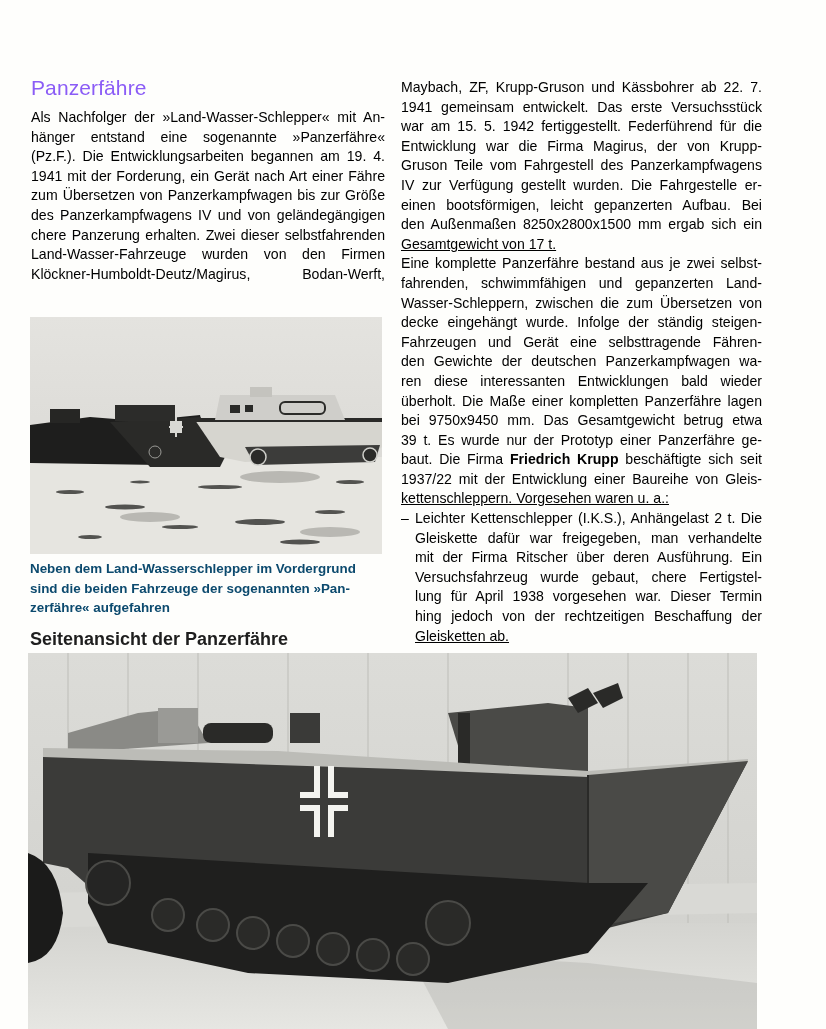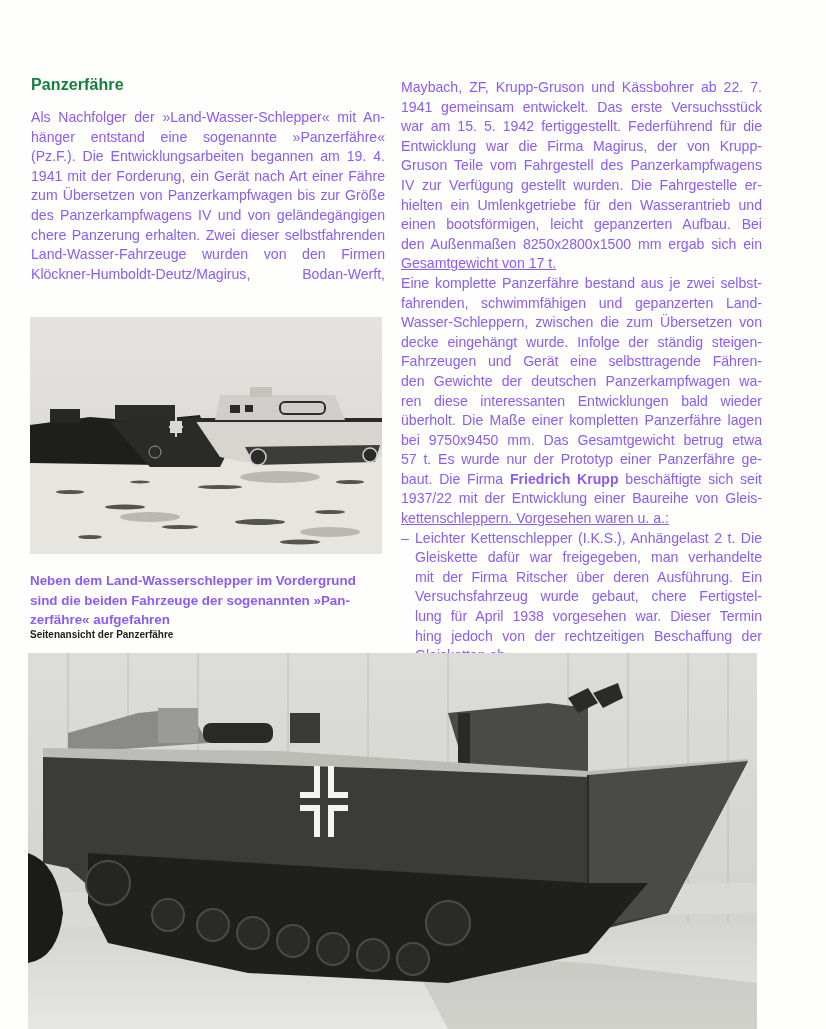--- a/index.html
+++ b/index.html
@@ -5,49 +5,49 @@
   html, body { margin: 0; padding: 0; }
   body {
     width: 826px; height: 1029px; overflow: hidden;
     background: #fefefc;
     position: relative;
     font-family: "Liberation Sans", sans-serif;
     color: #1e1e1e;
   }
   .heading {
     position: absolute; left: 31px; top: 76px;
-    font-size: 16px; font-weight: bold; color: #15803d;
+    font-size: 21px; font-weight: normal; color: #8b5cf6;
     letter-spacing: 0.1px;
   }
   .col {
     position: absolute;
     font-size: 14.1px; line-height: 19.6px;
     text-align: justify;
-    color: #8b5cf6;
+    color: #000000;
   }
   .col-left { left: 31px; top: 108px; width: 354px; }
   .col-right { left: 401px; top: 78px; width: 361px; }
   .line { display: block; text-align: justify; text-align-last: justify; white-space: nowrap; }
   .line.last { text-align-last: left; text-decoration: underline; }
   .line.indent { padding-left: 14px; }
   .line b { font-weight: bold; }
   .dash-item { position: relative; }
 
   .photo { position: absolute; overflow: hidden; }
   .photo1 { left: 30px; top: 317px; width: 352px; height: 237px; }
   .photo2 { left: 28px; top: 653px; width: 729px; height: 376px; }
   .photo svg { display: block; width: 100%; height: 100%; }
 
   .caption1 {
     position: absolute; left: 30px; top: 559px; width: 370px;
-    font-size: 13.4px; font-weight: bold; line-height: 19.5px; color: #8b5cf6; margin-top: 12px;
+    font-size: 13.4px; font-weight: bold; line-height: 19.5px; color: #0c4a6e;
   }
   .caption2 {
     position: absolute; left: 30px; top: 629px;
-    font-size: 10px; font-weight: bold; color: #1e1e1e;
+    font-size: 18px; font-weight: bold; color: #1e1e1e;
   }
 </style>
 </head>
 <body>
 
 <div class="heading">Panzerfähre</div>
 
 <div class="col col-left">
   <span class="line">Als Nachfolger der »Land-Wasser-Schlepper« mit An-</span>
   <span class="line">hänger entstand eine sogenannte »Panzerfähre«</span>
@@ -60,34 +60,33 @@
   <span class="line">Klöckner-Humboldt-Deutz/Magirus, Bodan-Werft,</span>
 </div>
 
 <div class="col col-right">
   <span class="line">Maybach, ZF, Krupp-Gruson und Kässbohrer ab 22. 7.</span>
   <span class="line">1941 gemeinsam entwickelt. Das erste Versuchsstück</span>
   <span class="line">war am 15. 5. 1942 fertiggestellt. Federführend für die</span>
   <span class="line">Entwicklung war die Firma Magirus, der von Krupp-</span>
   <span class="line">Gruson Teile vom Fahrgestell des Panzerkampfwagens</span>
   <span class="line">IV zur Verfügung gestellt wurden. Die Fahrgestelle er-</span>
-  <span class="line">hielten ein Umlenkgetriebe für den Wasserantrieb und</span>
   <span class="line">einen bootsförmigen, leicht gepanzerten Aufbau. Bei</span>
   <span class="line">den Außenmaßen 8250x2800x1500 mm ergab sich ein</span>
   <span class="line last">Gesamtgewicht von 17 t.</span>
   <span class="line">Eine komplette Panzerfähre bestand aus je zwei selbst-</span>
   <span class="line">fahrenden, schwimmfähigen und gepanzerten Land-</span>
   <span class="line">Wasser-Schleppern, zwischen die zum Übersetzen von</span>
   <span class="line">decke eingehängt wurde. Infolge der ständig steigen-</span>
   <span class="line">Fahrzeugen und Gerät eine selbsttragende Fähren-</span>
   <span class="line">den Gewichte der deutschen Panzerkampfwagen wa-</span>
   <span class="line">ren diese interessanten Entwicklungen bald wieder</span>
   <span class="line">überholt. Die Maße einer kompletten Panzerfähre lagen</span>
   <span class="line">bei 9750x9450 mm. Das Gesamtgewicht betrug etwa</span>
-  <span class="line">57 t. Es wurde nur der Prototyp einer Panzerfähre ge-</span>
+  <span class="line">39 t. Es wurde nur der Prototyp einer Panzerfähre ge-</span>
   <span class="line"><span>baut. Die Firma </span><b>Friedrich Krupp</b><span> beschäftigte sich seit</span></span>
   <span class="line">1937/22 mit der Entwicklung einer Baureihe von Gleis-</span>
   <span class="line last">kettenschleppern. Vorgesehen waren u. a.:</span>
   <div class="dash-item">
     <span style="position:absolute;left:0;top:0;">–</span>
     <span class="line indent">Leichter Kettenschlepper (I.K.S.), Anhängelast 2 t. Die</span>
     <span class="line indent">Gleiskette dafür war freigegeben, man verhandelte</span>
     <span class="line indent">mit der Firma Ritscher über deren Ausführung. Ein</span>
     <span class="line indent">Versuchsfahrzeug wurde gebaut, chere Fertigstel-</span>
     <span class="line indent">lung für April 1938 vorgesehen war. Dieser Termin</span>

